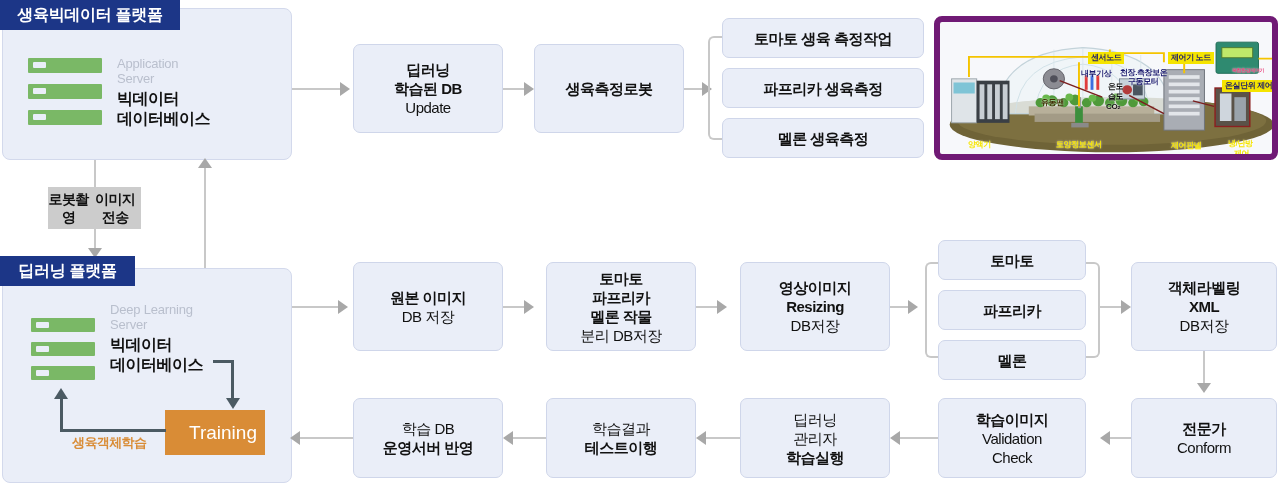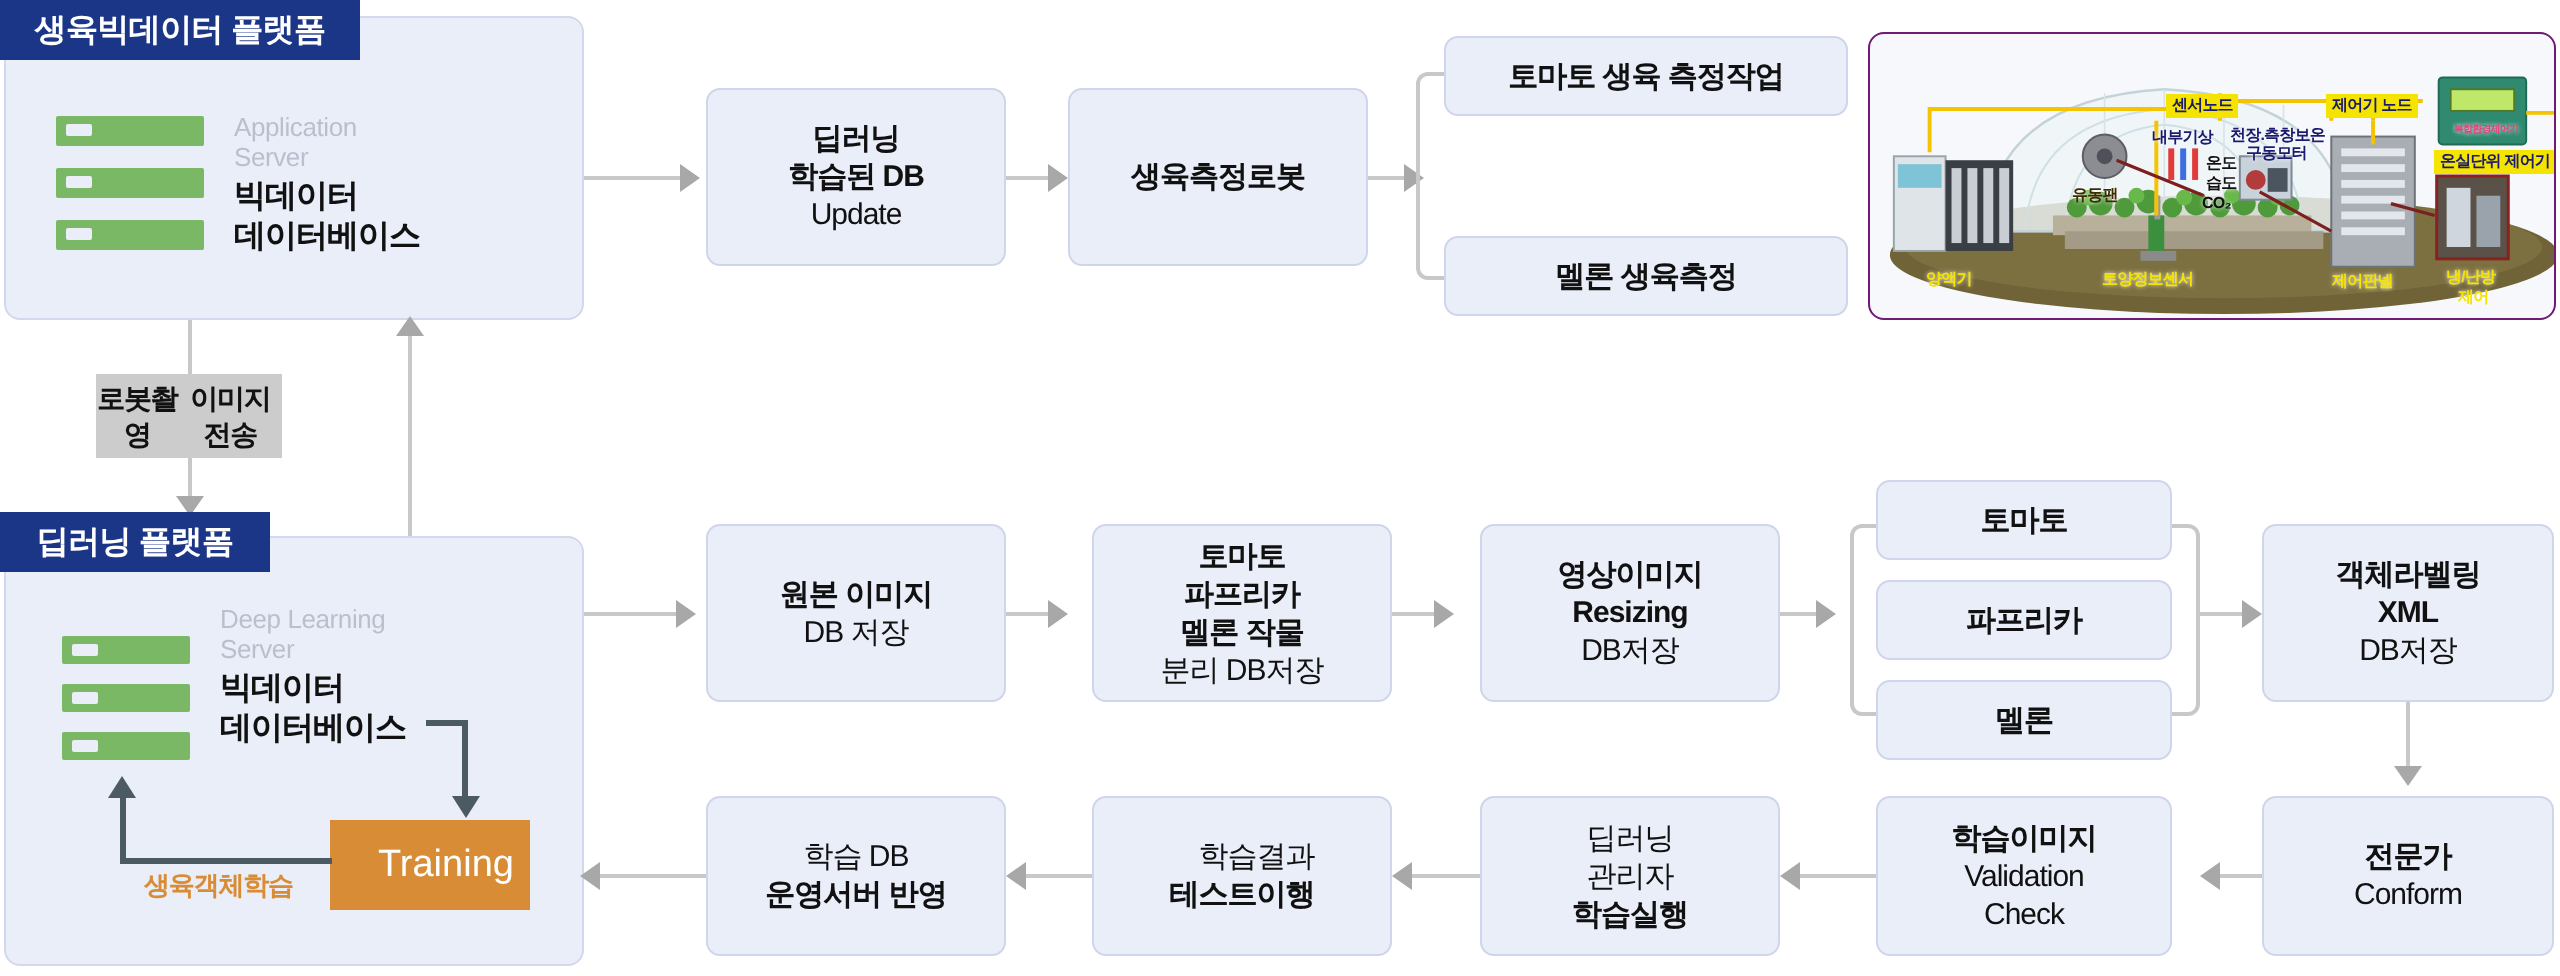--- a/index.html
+++ b/index.html
@@ -103,21 +103,21 @@
   .dln.v { width:3px; }
   .dtri { position:absolute; width:0; height:0;}
   .dtri.d { border-left:7px solid transparent;border-right:7px solid transparent;border-top:11px solid #4b5a63;}
   .dtri.u { border-left:7px solid transparent;border-right:7px solid transparent;border-bottom:11px solid #4b5a63;}
   .loop-label { position:absolute; color:#d98c36; font-weight:bold; font-size:13px; letter-spacing:-0.6px;}
 
   
   .gh-frame {
     position:absolute;
     background:#f7f8fb;
-    border:1px solid #701a75;
+    border:6px solid #701a75;
     border-radius:8px;
     overflow:hidden;
   }
   .gh-inner { position:absolute; left:0; top:0; width:100%; height:100%; }
   .gh-label {
     position:absolute;
     background:#f5e400;
     color:#1a1a6e;
     font-weight:bold;
     font-size:8px;
@@ -209,20 +209,23 @@
   <div class="box" style="left:534px;top:44px;width:150px;height:89px;">
     <div class="b">생육측정로봇</div>
   </div>
 
   <div class="ln h" style="left:684px;top:88px;width:24px;"></div>
   <div class="tri r" style="left:702px;top:82px;"></div>
   <div class="brk left" style="left:708px;top:36px;width:14px;height:104px;"></div>
 
   <div class="box" style="left:722px;top:18px;width:202px;height:40px;">
     <div class="b">토마토 생육 측정작업</div>
+  </div>
+  <div class="box" style="left:722px;top:68px;width:202px;height:40px;">
+    <div class="b">파프리카 생육측정</div>
   </div>
   <div class="box" style="left:722px;top:118px;width:202px;height:40px;">
     <div class="b">멜론 생육측정</div>
   </div>
 
   <div class="gh-frame" style="left:934px;top:16px;width:344px;height:144px;">
     <svg class="gh-inner" viewBox="0 0 344 144" preserveAspectRatio="none">
 
       <ellipse cx="178" cy="112" rx="168" ry="30" fill="#6f6337"></ellipse>
       <ellipse cx="178" cy="108" rx="160" ry="26" fill="#7d7040"></ellipse>
@@ -416,21 +419,21 @@
     <div>
       <div class="n">딥러닝</div>
       <div class="n">관리자</div>
       <div class="b">학습실행</div>
     </div>
   </div>
 
   <div class="ln h" style="left:701px;top:437px;width:39px;"></div>
   <div class="tri l" style="left:696px;top:431px;"></div>
 
-  <div class="box" style="left:546px;top:398px;width:150px;height:80px;text-align:right;">
+  <div class="box" style="left:546px;top:398px;width:150px;height:80px;">
     <div>
       <div class="n">학습결과</div>
       <div class="b">테스트이행</div>
     </div>
   </div>
 
   <div class="ln h" style="left:508px;top:437px;width:38px;"></div>
   <div class="tri l" style="left:503px;top:431px;"></div>
 
   <div class="box" style="left:353px;top:398px;width:150px;height:80px;">

